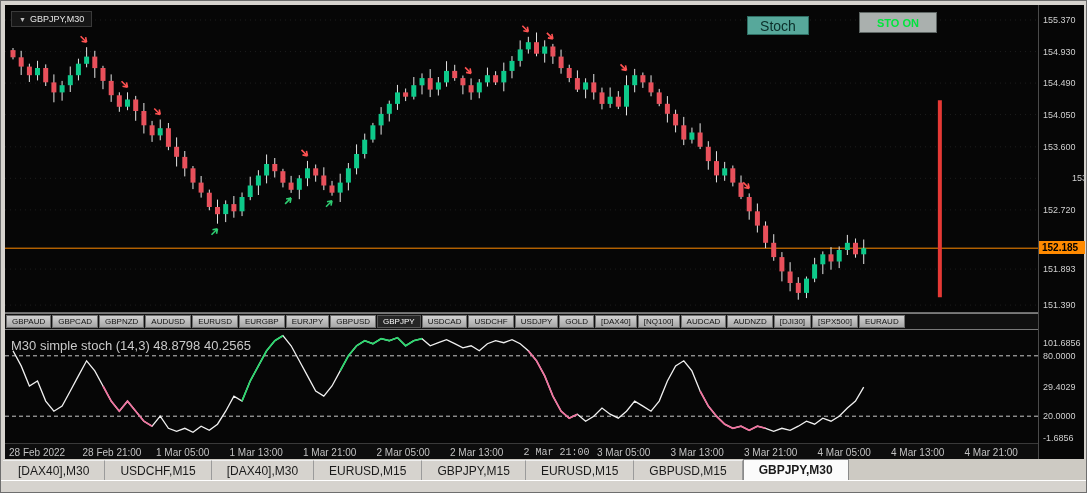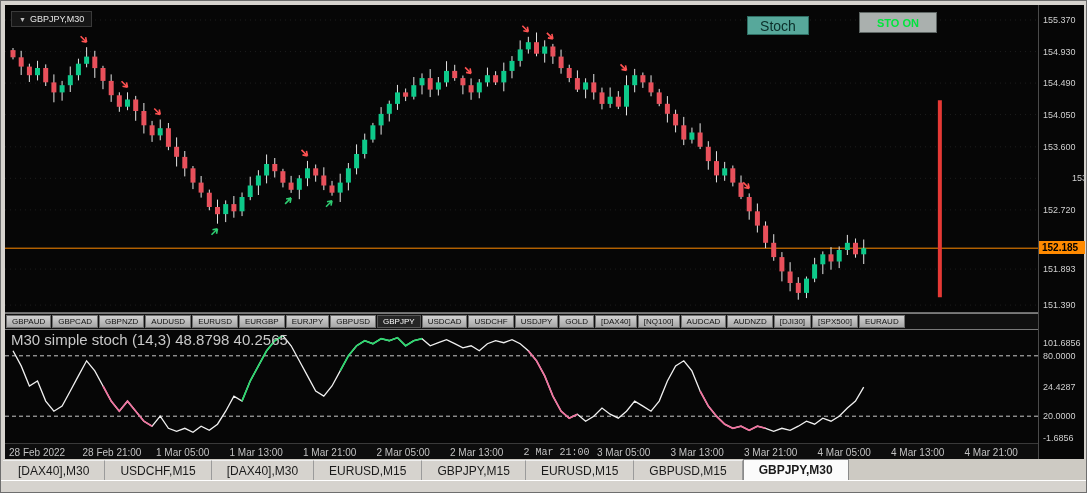--- a/index.html
+++ b/index.html
@@ -14,21 +14,21 @@
   .btn-stoch{position:absolute;left:742px;top:11px;width:62px;height:19px;background:#57a89b;
         border:1px solid #2e6e63;color:#0b2f2a;font-size:14px;font-family:inherit;cursor:pointer}
   .btn-sto{position:absolute;left:854px;top:7px;width:78px;height:21px;background:#aab0ae;
         border:1px solid #5e6664;color:#00e53d;font-weight:bold;font-size:11px;font-family:inherit;cursor:pointer}
   .strip{position:absolute;left:4px;top:312px;width:1033px;height:17px;background:#101010;
         border-top:1px solid #7a7a7a;border-bottom:1px solid #7a7a7a;display:flex;gap:1px;align-items:center;padding:0 1px;overflow:hidden}
   .sym{font-size:8px;height:13px;line-height:11px;padding:0 5px;background:linear-gradient(#d2d2d2,#a6a6a6);
         border:1px solid #6f6f6f;color:#111;font-family:Liberation Sans, sans-serif;white-space:nowrap;cursor:pointer}
   .sym.active{background:#262626;color:#fff;border-color:#555}
   .ind-plot{position:absolute;left:4px;top:329px;width:1033px;height:113px;background:#060606}
-  .ind-label{position:absolute;left:6px;top:1px;color:#c9c9c9;font-size:15px;white-space:nowrap}
+  .ind-label{position:absolute;left:6px;top:8px;color:#c9c9c9;font-size:13px;white-space:nowrap}
   .time-row{position:absolute;left:4px;top:442px;width:1033px;height:16px;background:#0d0d0d;border-top:1px solid #3a3a3a}
   .time-label{position:absolute;top:3px;font-size:10px;color:#c2c2c2;white-space:nowrap}
   .price-axis{position:absolute;left:1037px;top:4px;width:46px;height:454px;background:#060606;border-left:1px solid #4a4a4a}
   .axis-label{position:absolute;left:4px;font-size:9px;color:#cfcfcf;white-space:nowrap}
   .axis-badge{position:absolute;left:0;width:46px;font-size:10px;font-weight:bold;color:#000;padding:1px 3px}
   .tabs{position:absolute;left:2px;top:458px;width:1083px;height:21px;background:#cdcac3;display:flex;align-items:flex-end}
   .tab{height:20px;line-height:19px;padding:1px 15px;font-size:12px;color:#1a1a1a;background:#d6d3ce;
         border-right:1px solid #9b9b9b;border-top:1px solid #efefef;white-space:nowrap;cursor:pointer}
   .tab.active{background:#fbfbfb;font-weight:bold;border:1px solid #8a8a8a;border-bottom:none;height:21px}
   .footer{position:absolute;left:0;top:479px;width:1087px;height:14px;background:#d6d3ce;border-top:1px solid #ffffff}
@@ -342,21 +342,21 @@
       <div class="axis-label" style="top: 73.0744px;">154.490</div>
       <div class="axis-label" style="top: 104.591px;">154.050</div>
       <div class="axis-label" style="top: 136.823px;">153.600</div>
       <div class="axis-label" style="top: 168.34px; margin-left: 29px;">153.160</div>
       <div class="axis-label" style="top: 199.856px;">152.720</div>
       <div class="axis-label" style="top: 259.092px;">151.893</div>
       <div class="axis-label" style="top: 295.121px;">151.390</div>
       <div class="axis-badge" style="top: 236.177px; background: rgb(255, 138, 0);">152.185</div>
       <div class="axis-label" style="top: 317px; margin-top: 16px;">101.6856</div>
       <div class="axis-label" style="top: 345.818px;">80.0000</div>
-      <div class="axis-label" style="top: 377.127px;">24.4287</div>
+      <div class="axis-label" style="top: 377.127px;">29.4029</div>
       <div class="axis-label" style="top: 406.182px;">20.0000</div>
       <div class="axis-label" style="top: 428px;">-1.6856</div>
     </div>
 
   <div class="tabs" id="tabs">
       <div class="tab">[DAX40],M30</div>
       <div class="tab">USDCHF,M15</div>
       <div class="tab">[DAX40],M30</div>
       <div class="tab">EURUSD,M15</div>
       <div class="tab">GBPJPY,M15</div>

